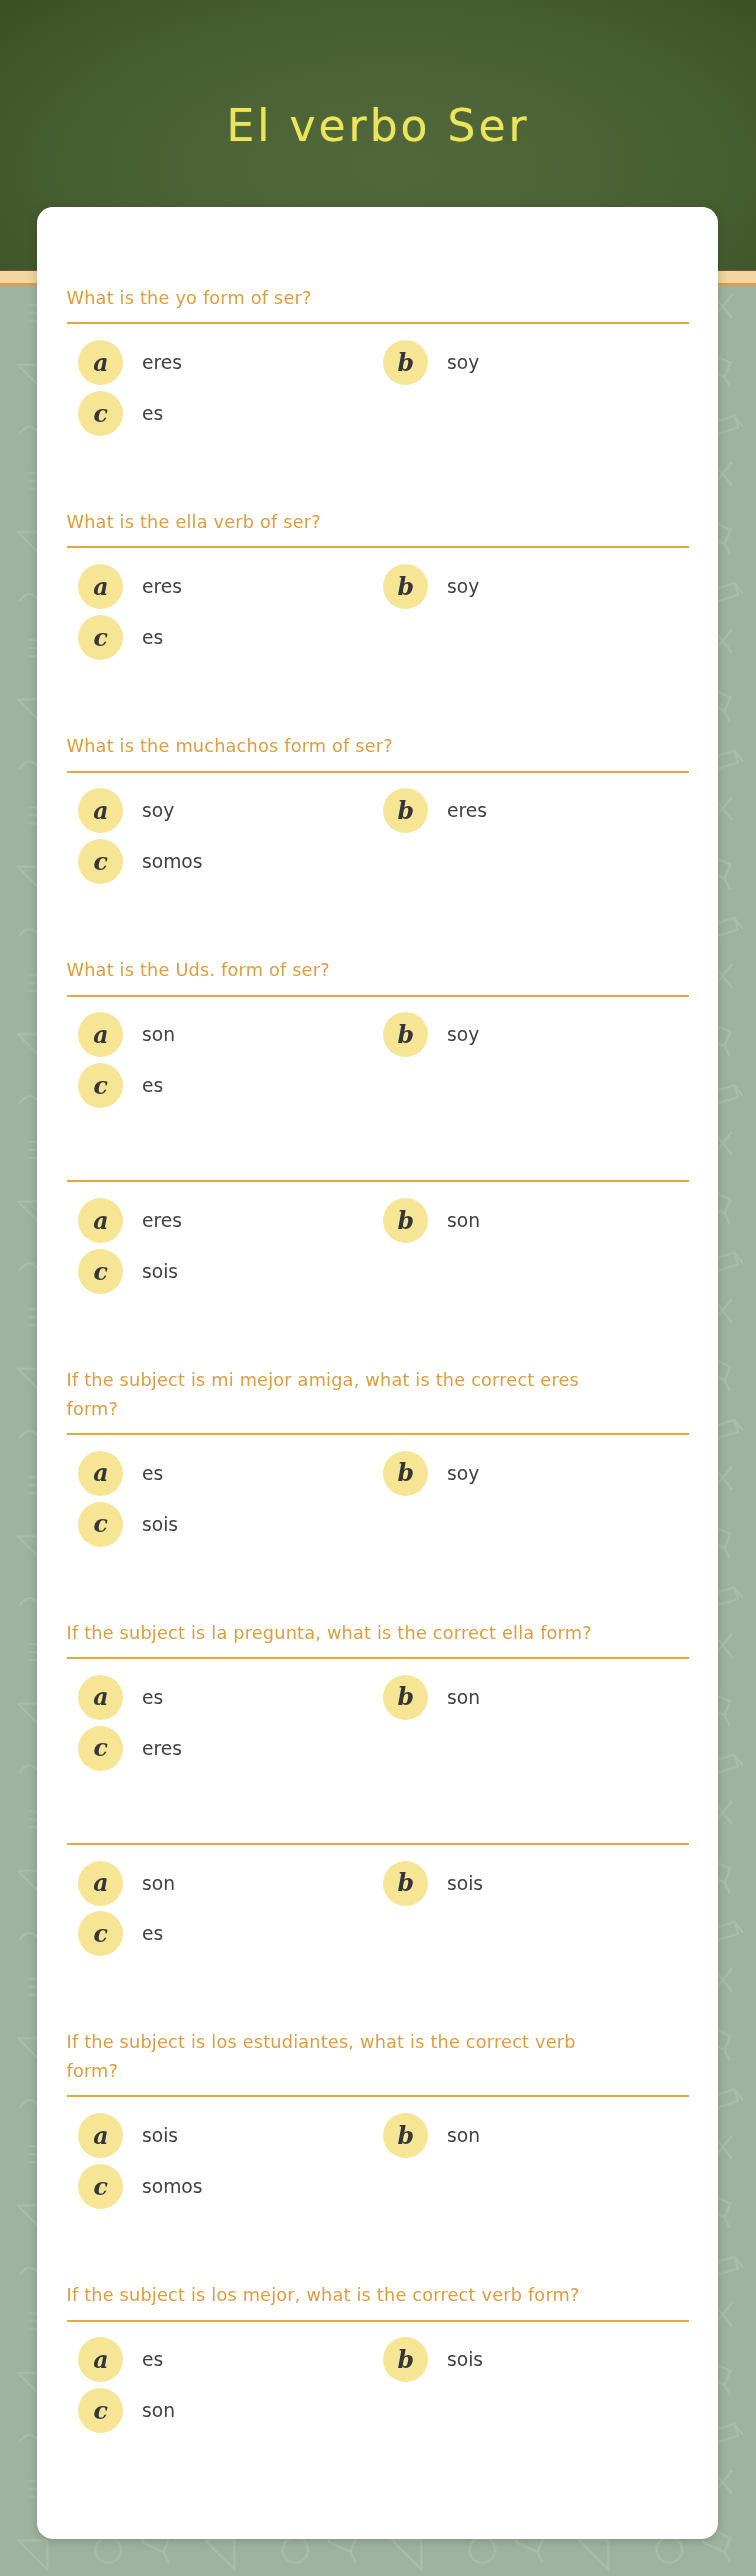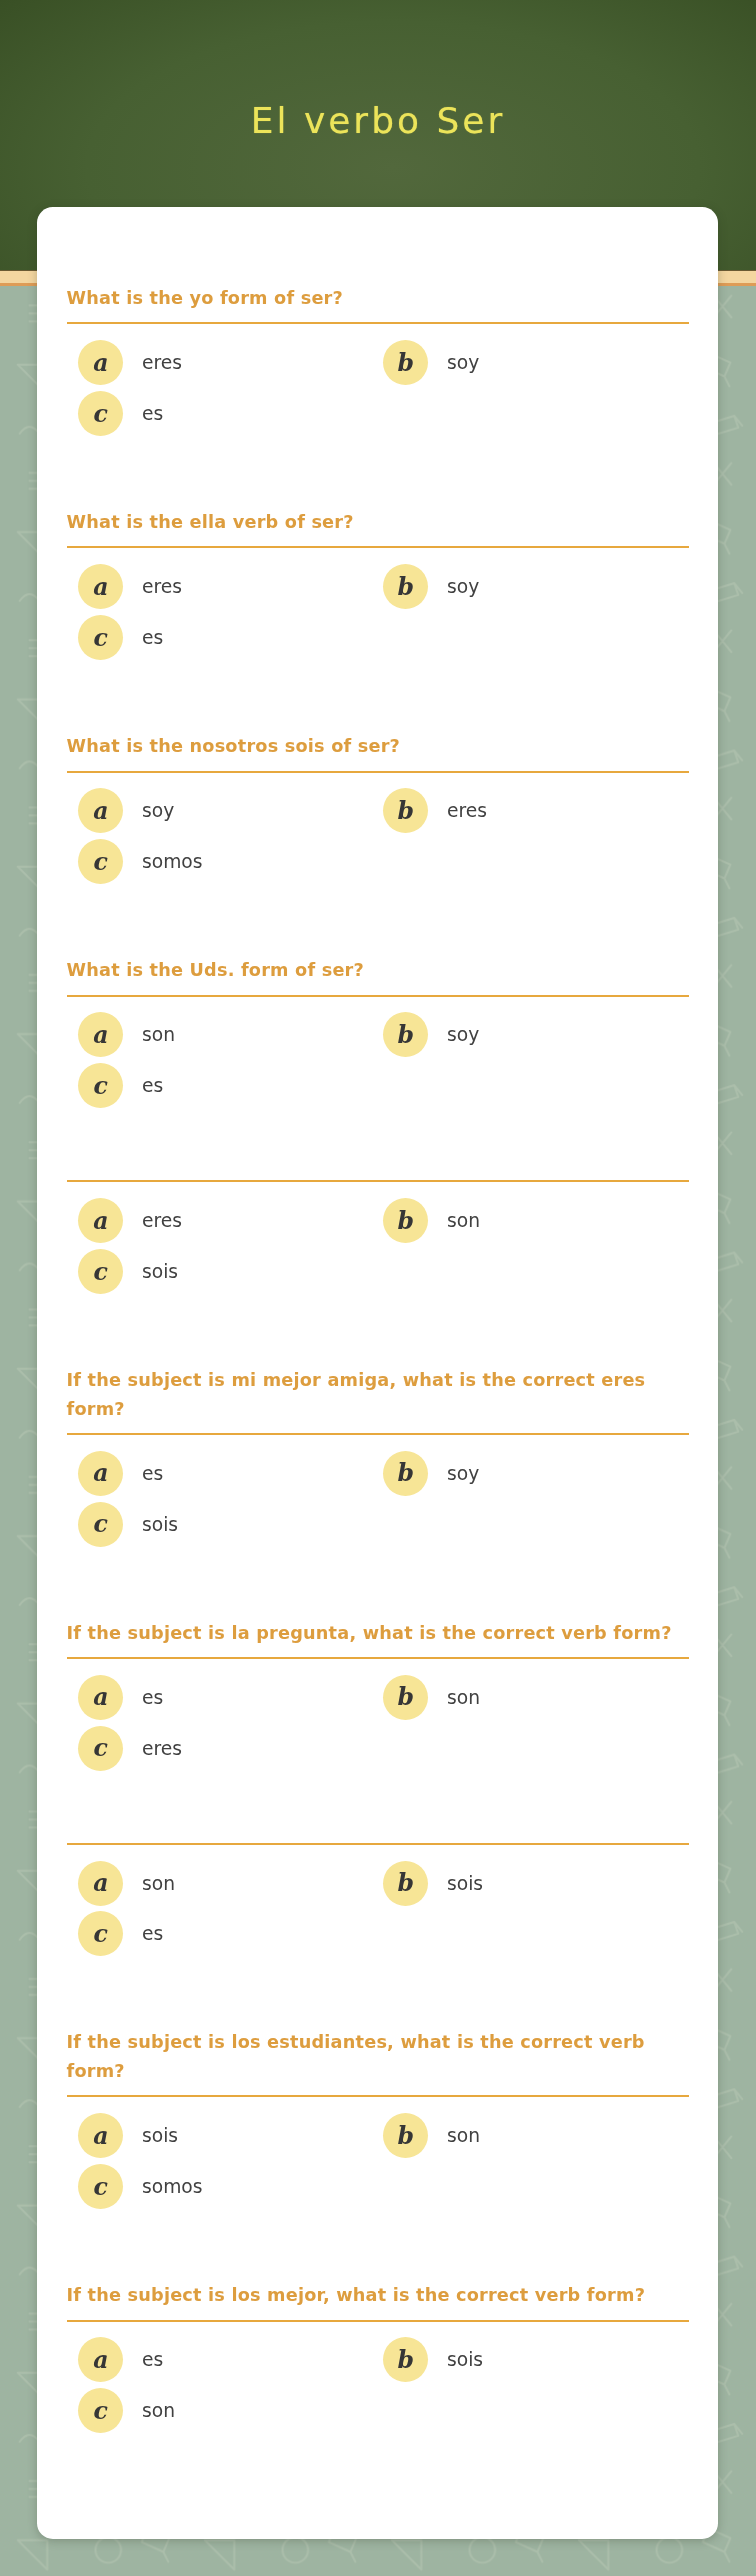--- a/index.html
+++ b/index.html
@@ -18,21 +18,21 @@
   
   .chalkboard {
     position: absolute; top: 0; left: 0; width: 756px; height: 270px;
     background: radial-gradient(ellipse 90% 120% at 52% 62%, #52683c 0%, #476032 45%, #3a5126 75%, #2f451d 100%);
     z-index: 1;
   }
   .chalk-title {
     position: absolute; top: 100px; left: 0; width: 100%;
     text-align: center;
     color: #ece45a;
-    font-size: 36px;
+    font-size: 44px;
     letter-spacing: 3px;
     font-weight: 400;
     text-shadow: 0 0 1px rgba(236,228,90,.6);
   }
   
   .ledge {
     position: absolute; top: 270px; left: 0; width: 756px; height: 11.8px;
     background: #f4d6a0;
     border-top: 1px solid #6b5a33;
     border-bottom: 3px solid #de9c57;
@@ -49,21 +49,20 @@
     padding: 77px 29.5px 0 29.5px;
     z-index: 2;
   }
   .question-block { margin-bottom: 72px; }
   .q-text {
     color: #dd9d3e;
     font-size: 17.7px;
     line-height: 28.6px;
     white-space: pre-line;
     letter-spacing: 0.2px;
-    font-weight: bold;
   }
   .q-hr {
     border: none;
     border-bottom: 2px solid #e7a83e;
     margin: 9.8px 0 0 0;
   }
   .options {
     margin-top: 15.8px;
     display: grid;
     grid-template-columns: 305px 1fr;
@@ -159,21 +158,21 @@
             <div class="opt-circle">b</div>
             <div class="opt-label">soy</div>
           </div>
           <div class="option">
             <div class="opt-circle">c</div>
             <div class="opt-label">es</div>
           </div>
         </div>
       </div>
       <div class="question-block">
-        <div class="q-text">What is the nosotros sois of ser?</div>
+        <div class="q-text">What is the muchachos form of ser?</div>
         <hr class="q-hr">
         <div class="options">
           <div class="option">
             <div class="opt-circle">a</div>
             <div class="opt-label">soy</div>
           </div>
           <div class="option">
             <div class="opt-circle">b</div>
             <div class="opt-label">eres</div>
           </div>
@@ -231,21 +230,21 @@
             <div class="opt-circle">b</div>
             <div class="opt-label">soy</div>
           </div>
           <div class="option">
             <div class="opt-circle">c</div>
             <div class="opt-label">sois</div>
           </div>
         </div>
       </div>
       <div class="question-block">
-        <div class="q-text">If the subject is la pregunta, what is the correct verb form?</div>
+        <div class="q-text">If the subject is la pregunta, what is the correct ella form?</div>
         <hr class="q-hr">
         <div class="options">
           <div class="option">
             <div class="opt-circle">a</div>
             <div class="opt-label">es</div>
           </div>
           <div class="option">
             <div class="opt-circle">b</div>
             <div class="opt-label">son</div>
           </div>

